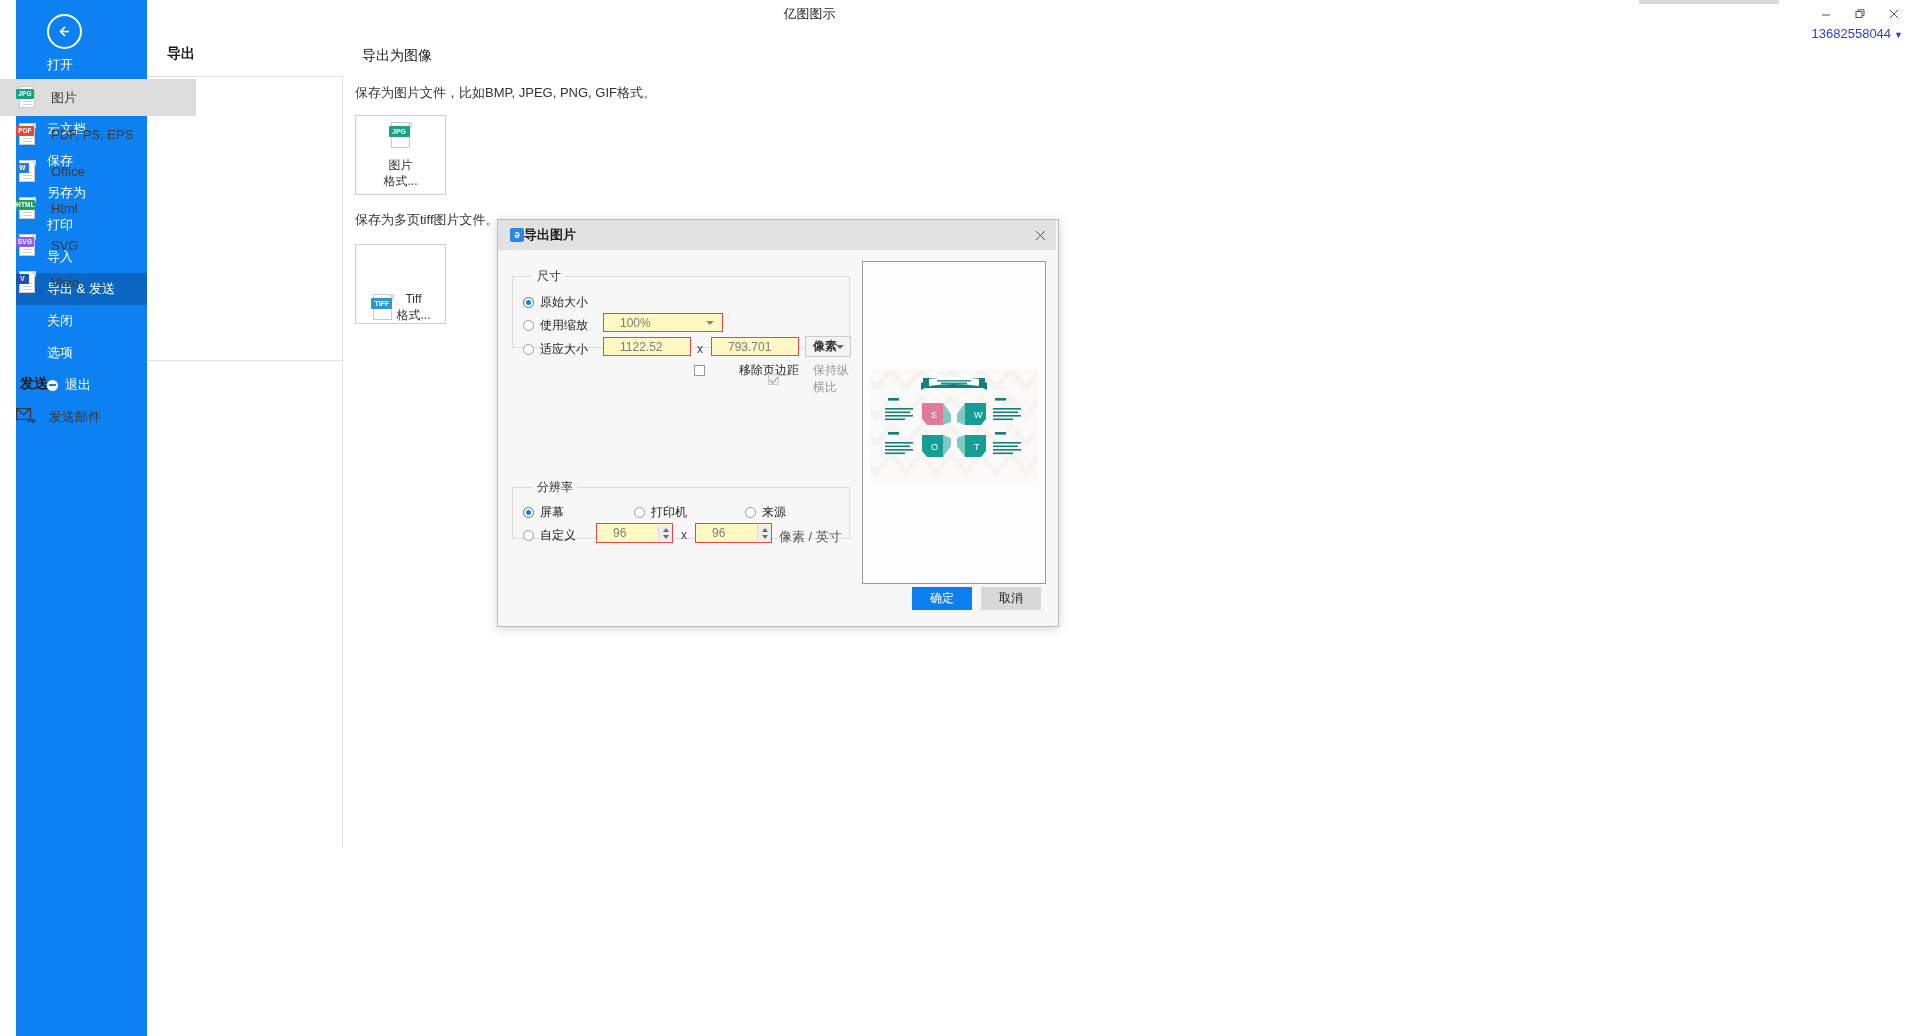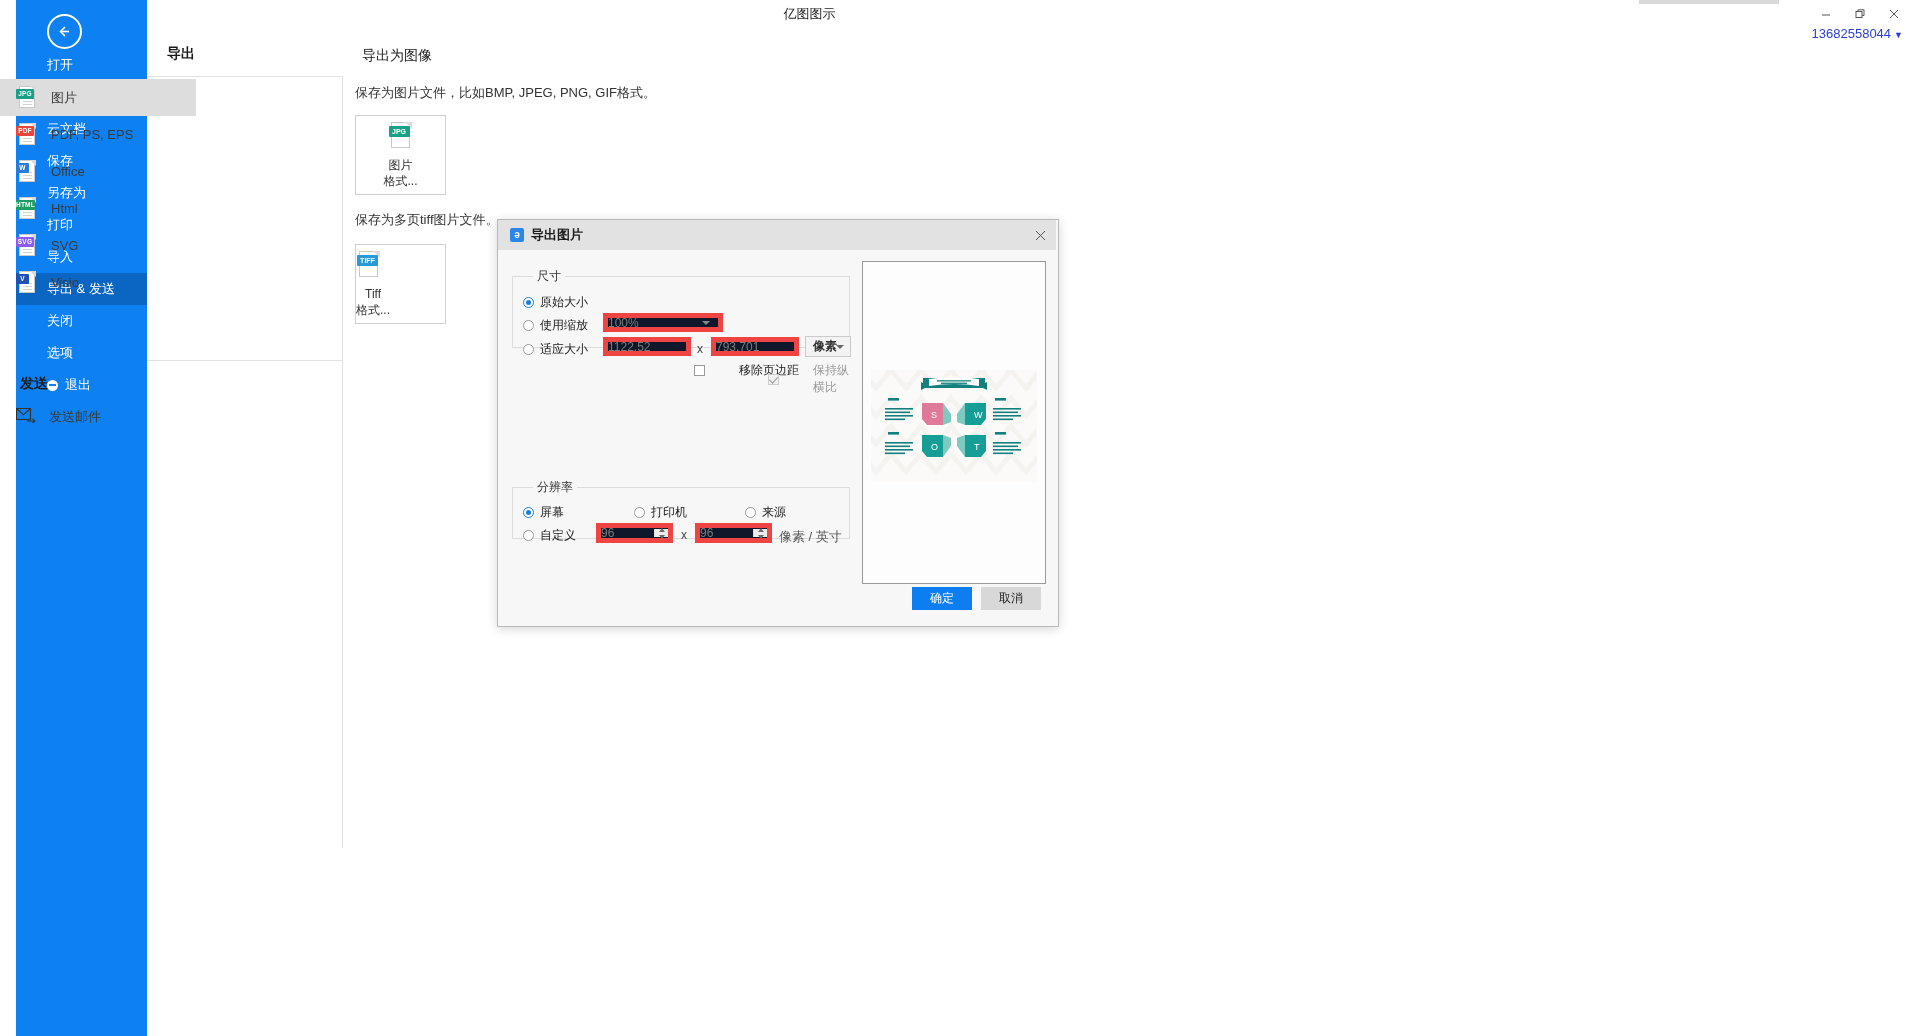--- a/index.html
+++ b/index.html
@@ -63,36 +63,36 @@
     border-radius:1px;color:#fff;font-size:6.5px;font-weight:bold;line-height:10px;
     text-align:center;letter-spacing:.2px;font-family:"Liberation Sans",sans-serif;}
 
   
   #pane-title{position:absolute;left:362px;top:47px;font-size:14px;color:#1a1a1a;}
   #desc1{position:absolute;left:355px;top:84px;font-size:13px;color:#333;}
   #card1{position:absolute;left:355px;top:115px;width:89px;height:78px;border:1px solid #cfcfcf;
     background:#fff;display:flex;flex-direction:column;align-items:center;justify-content:center;}
   #desc2{position:absolute;left:355px;top:211px;font-size:13px;color:#333;}
   #card2{position:absolute;left:355px;top:244px;width:89px;height:78px;border:1px solid #cfcfcf;
-    background:#fff;display:flex;flex-direction:column;align-items:flex-start;justify-content:center;}
+    background:#fff;display:flex;flex-direction:row;align-items:flex-end;justify-content:center;}
   .card-txt{margin-top:6px;text-align:center;font-size:12px;color:#333;line-height:16px;}
   .card-big{position:relative;width:26px;height:30px;}
   .card-big .page{position:absolute;left:3px;top:1px;width:19px;height:26px;background:#fff;border:1px solid #c9c9c9;box-sizing:border-box;}
   .card-big .fold{position:absolute;right:2px;top:1px;width:0;height:0;border-left:7px solid transparent;border-top:7px solid #dcdcdc;}
   .card-big .badge{position:absolute;left:1px;top:5px;min-width:21px;height:11px;border-radius:1px;color:#fff;
     font-size:7px;font-weight:bold;line-height:11px;text-align:center;}
 
   
   #dlg{position:absolute;left:497px;top:219px;width:560px;height:406px;
     background:#f7f7f7;border:1px solid #b9b9b9;box-shadow:0 2px 10px rgba(0,0,0,.16);}
   #dlg-head{position:absolute;left:0;top:0;width:558px;height:30px;background:#e2e2e2;
     display:flex;align-items:center;}
   #dlg-logo{width:14px;height:14px;background:#2a87e8;border-radius:2px;margin-left:12px;
     color:#fff;font-size:10px;line-height:14px;text-align:center;font-weight:bold;}
-  #dlg-title{margin-left:7px;font-size:13px;font-weight:bold;color:#1a1a1a;}
+  #dlg-title{font-size:13px;font-weight:bold;color:#1a1a1a;}
   #dlg-close{position:absolute;right:8px;top:6px;width:20px;height:18px;display:flex;
     align-items:center;justify-content:center;color:#555;}
 
   fieldset.grp{position:absolute;border:1px solid #dcdcdc;margin:0;padding:0;background:transparent;}
   fieldset.grp legend{margin-left:20px;padding:0 4px;font-size:12px;color:#333;}
   #grp-size{left:14px;top:48px;width:336px;height:78px;}
   #grp-shape{left:14px;top:138px;width:336px;height:106px;}
   #grp-res{left:14px;top:259px;width:336px;height:58px;}
 
   .radio{position:absolute;display:flex;align-items:center;font-size:12px;color:#222;}
@@ -105,22 +105,22 @@
   .radio.dis .rdot{border-color:#d2d2d2;}
 
   .chk{position:absolute;display:flex;align-items:center;font-size:12px;color:#222;gap:28px;}
   .chk.dis{color:#9a9a9a;}
   .cbox{width:11px;height:11px;border:1px solid #9a9a9a;background:#fff;box-sizing:border-box;
     margin-right:6px;position:relative;flex:0 0 11px;}
   .chk.dis .cbox{border-color:#cccccc;background:#f2f2f2;}
   .chk.on .cbox:after{content:"";position:absolute;left:2px;top:0px;width:4px;height:7px;
     border:solid #9a9a9a;border-width:0 1.6px 1.6px 0;transform:rotate(42deg);}
 
-  .fld{position:absolute;background:#0f172a;border:5px solid #ef4444;box-sizing:border-box;
-    font-size:12px;color:#7d7d7d;display:flex;align-items:center;padding-left:0;}
+  .fld{position:absolute;background:#fef9c3;border:1px solid #ef4444;box-sizing:border-box;
+    font-size:12px;color:#7d7d7d;display:flex;align-items:center;padding-left:16px;}
   .fld .caret{position:absolute;right:8px;top:50%;transform:translateY(-50%);
     border-left:4px solid transparent;border-right:4px solid transparent;border-top:4px solid #888;}
   .unitbox{position:absolute;background:#f3f3f3;border:1px solid #cbcbcb;box-sizing:border-box;
     font-size:12px;color:#333;display:flex;align-items:center;padding-left:7px;font-weight:bold;}
   .unitbox .caret{position:absolute;right:6px;top:50%;transform:translateY(-50%);
     border-left:4px solid transparent;border-right:4px solid transparent;border-top:4px solid #666;}
   .xsep{position:absolute;font-size:12px;color:#444;}
   .spin{position:absolute;width:13px;top:1px;bottom:1px;border-left:1px solid #dcdcdc;
     display:flex;flex-direction:column;align-items:center;justify-content:center;gap:3px;background:#ededed;}
   .spin .up{border-left:3.5px solid transparent;border-right:3.5px solid transparent;border-bottom:4px solid #6a6a6a;}

